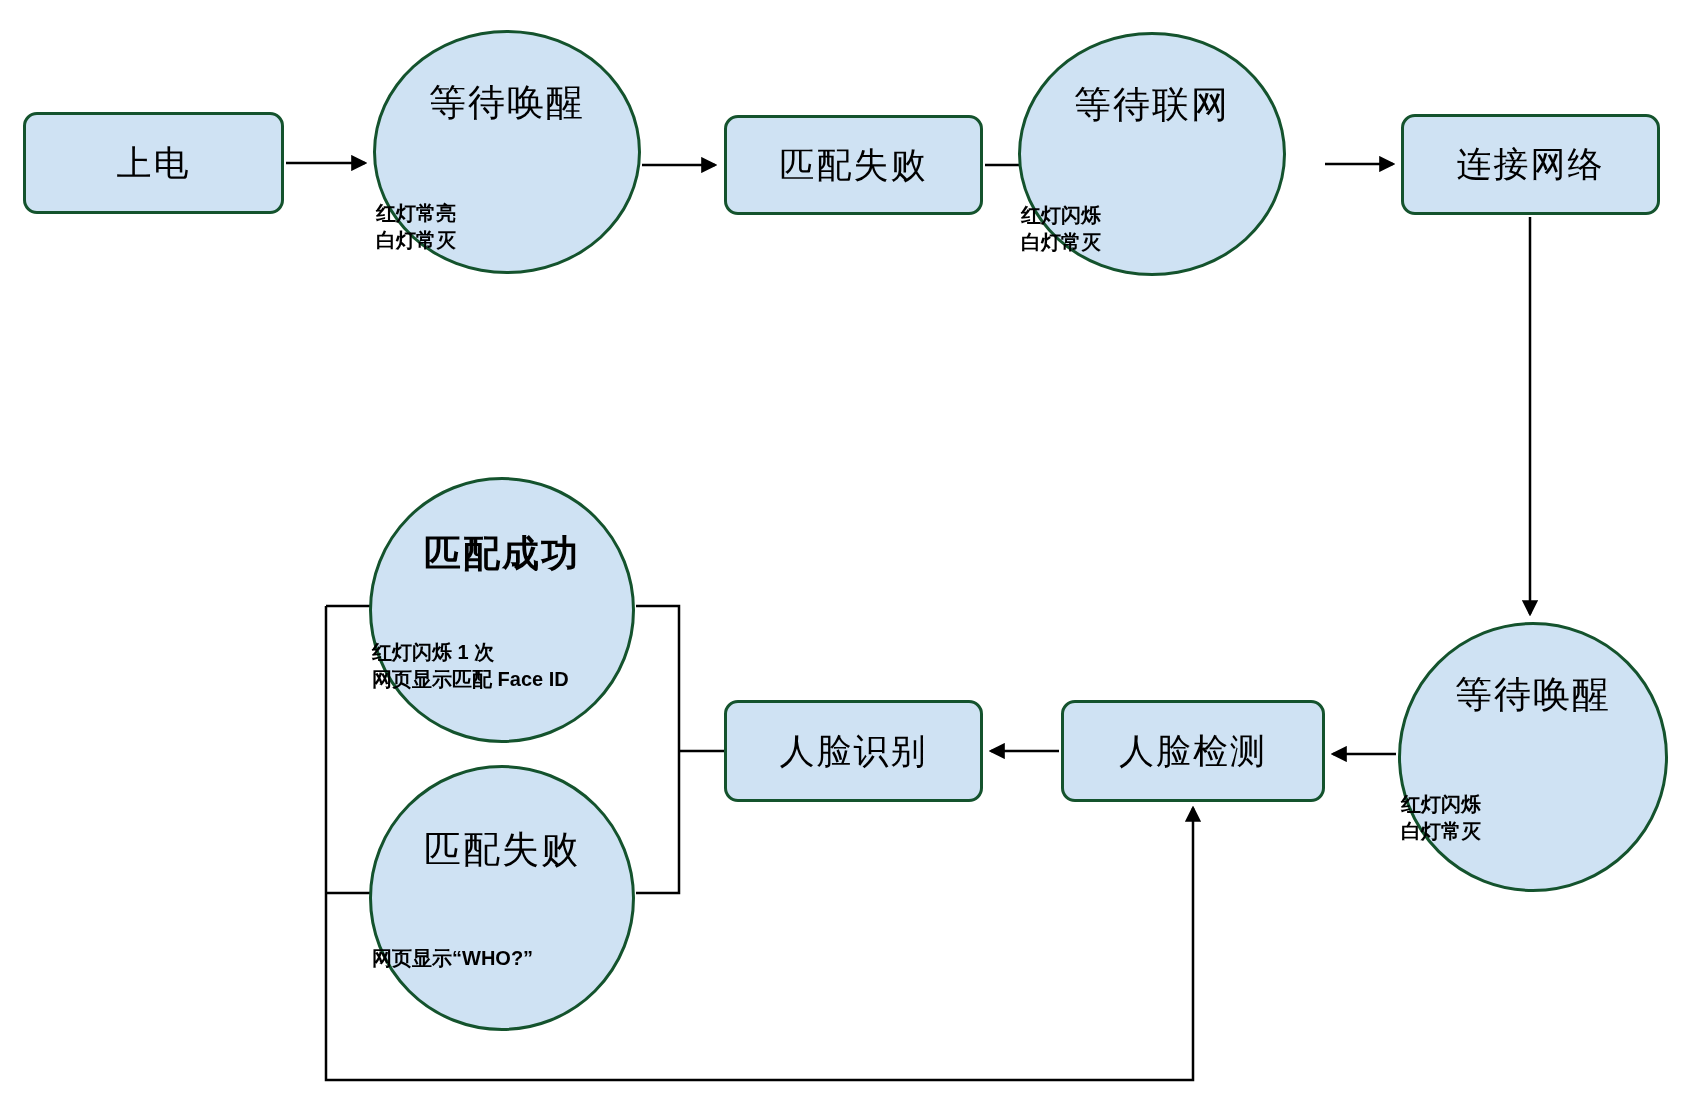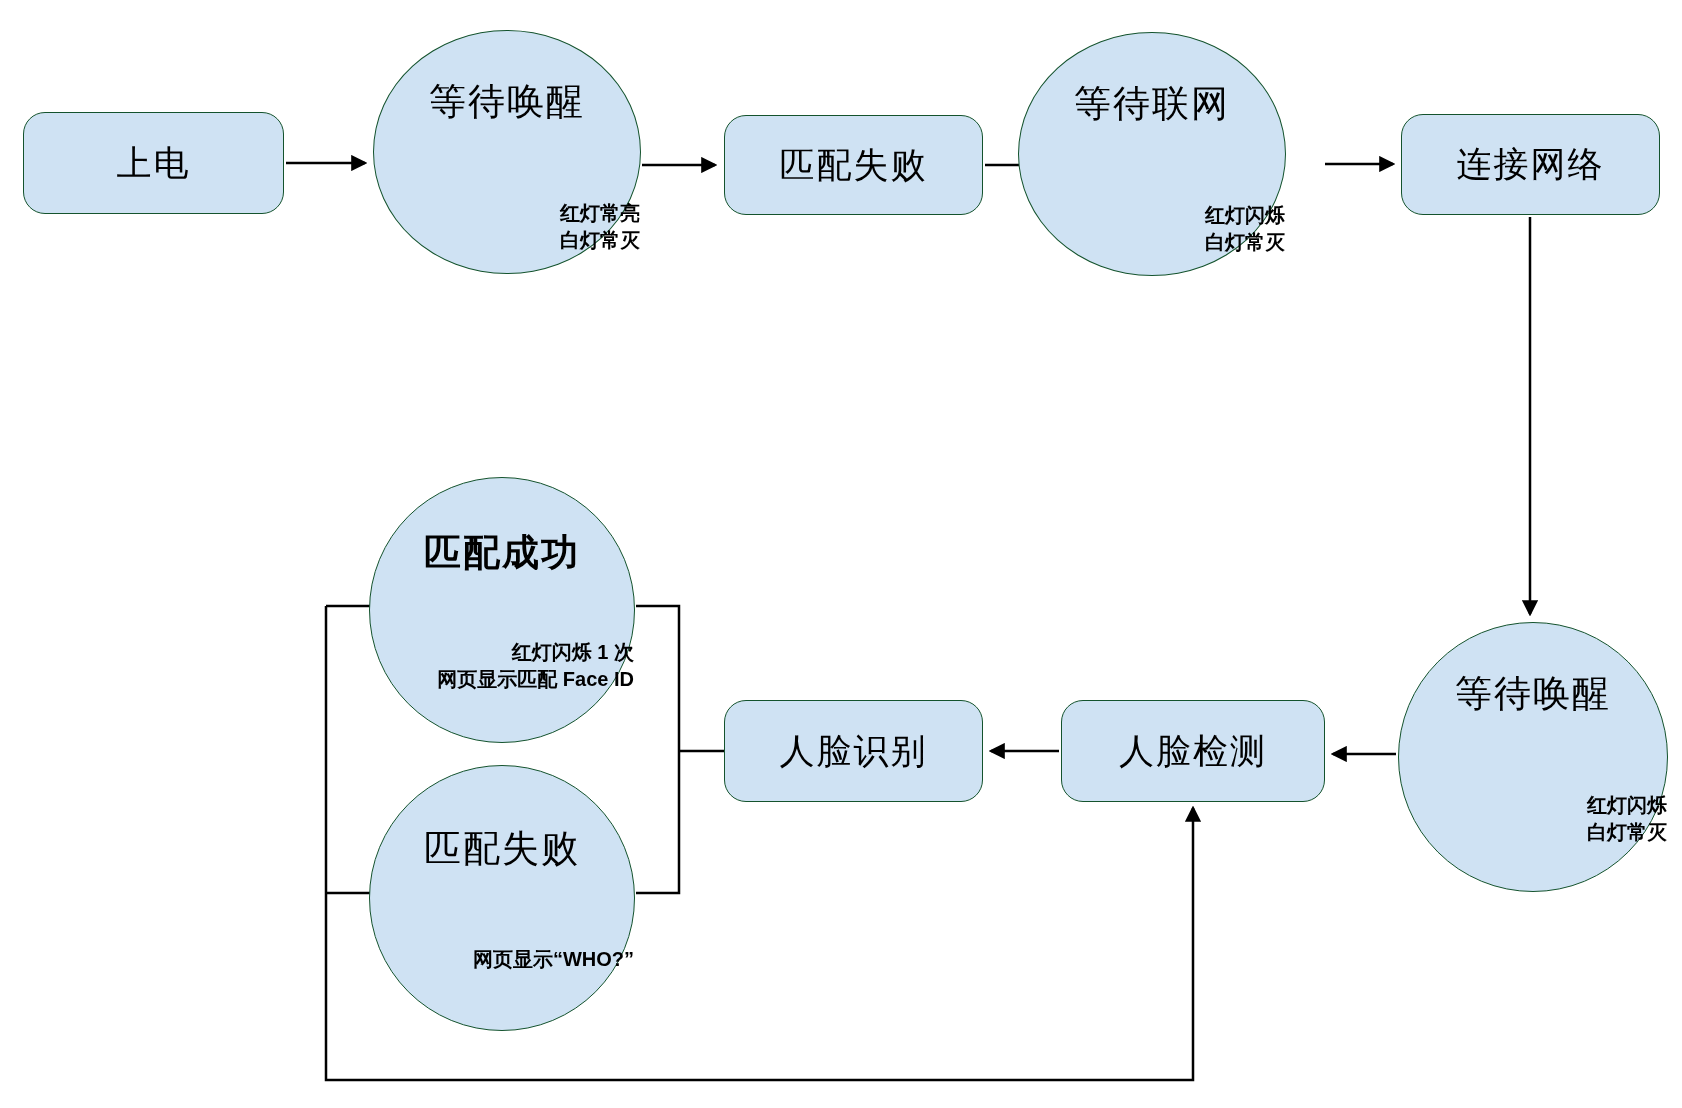--- a/index.html
+++ b/index.html
@@ -18,25 +18,25 @@
   .connector-layer {
     position: absolute;
     left: 0; top: 0;
     width: 1682px;
     height: 1108px;
   }
   .node {
     position: absolute;
     box-sizing: border-box;
     background: #cfe2f3;
-    border: 1px solid #14532d;
+    border: 3px solid #14532d;
     color: #000000;
   }
   .node.rect {
-    border-radius: 22px;
+    border-radius: 14px;
     display: flex;
     align-items: center;
     justify-content: center;
   }
   .node.circle {
     border-radius: 50%;
   }
   .rect-label {
     font-size: 35px;
     letter-spacing: 2px;
@@ -48,21 +48,21 @@
     width: 100%;
     text-align: center;
     font-size: 37px;
     letter-spacing: 2px;
     white-space: nowrap;
   }
   .circle-sub {
     position: absolute;
     left: 0;
     width: 100%;
-    text-align: right;
+    text-align: left;
     font-size: 20px;
     font-weight: bold;
     line-height: 1.35;
     white-space: nowrap;
   }
 </style>
 </head>
 <body>
 
 <div class="canvas">

